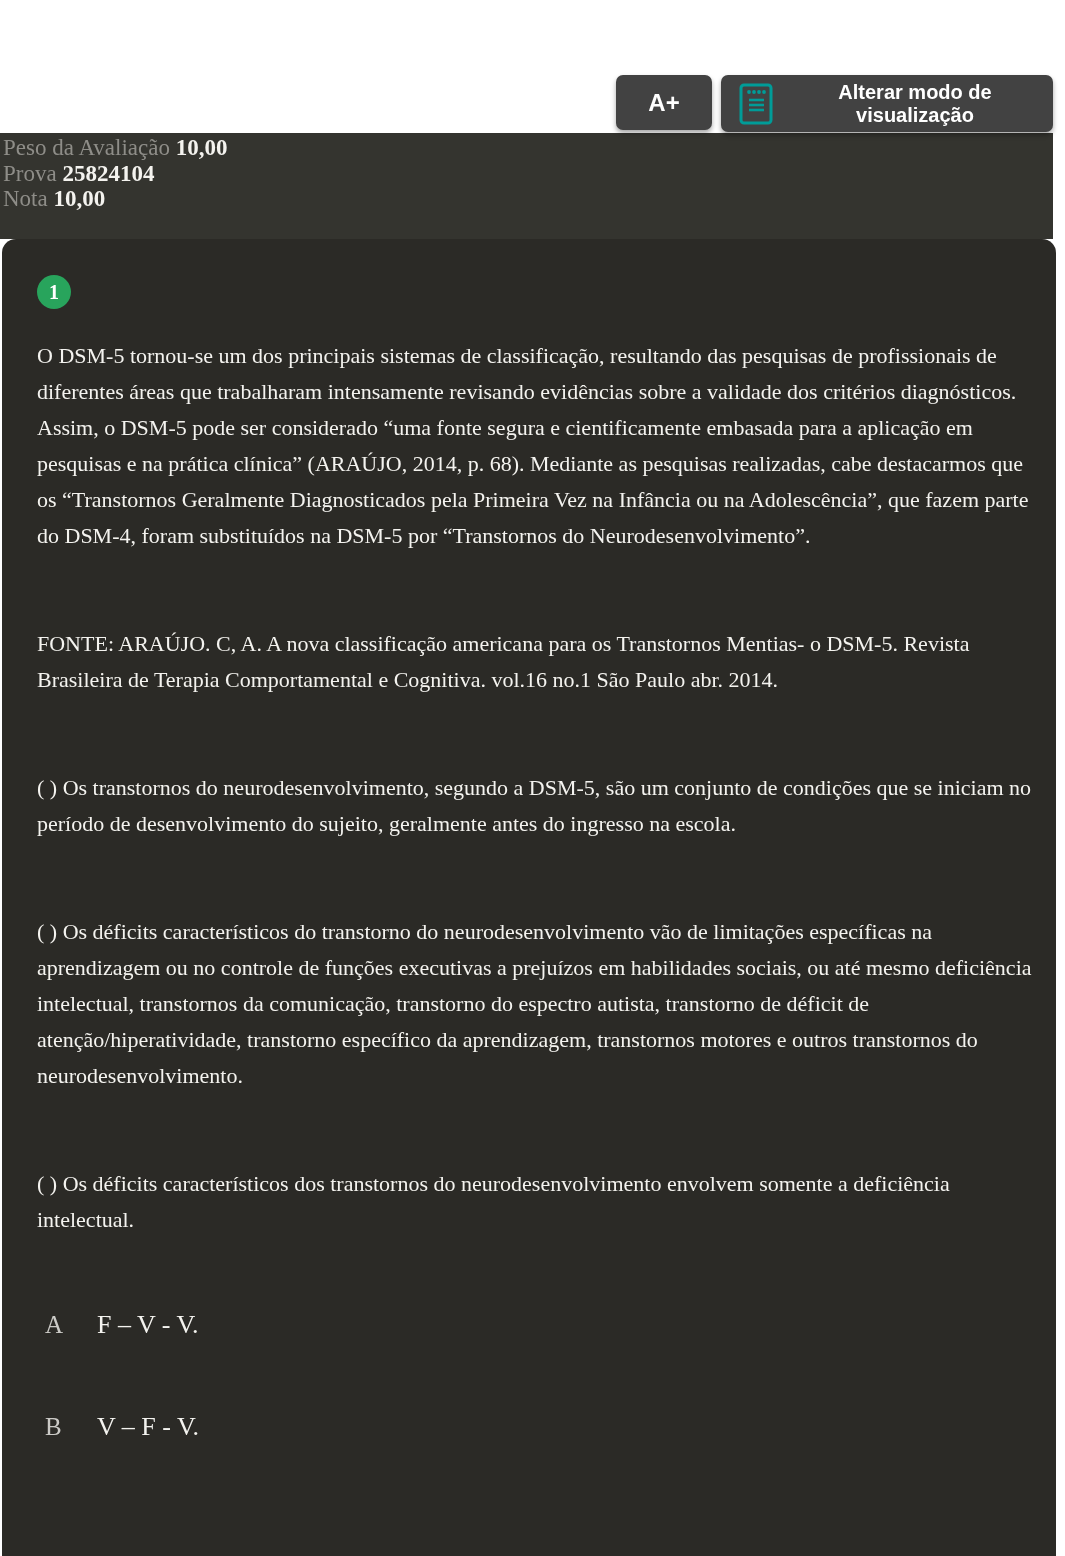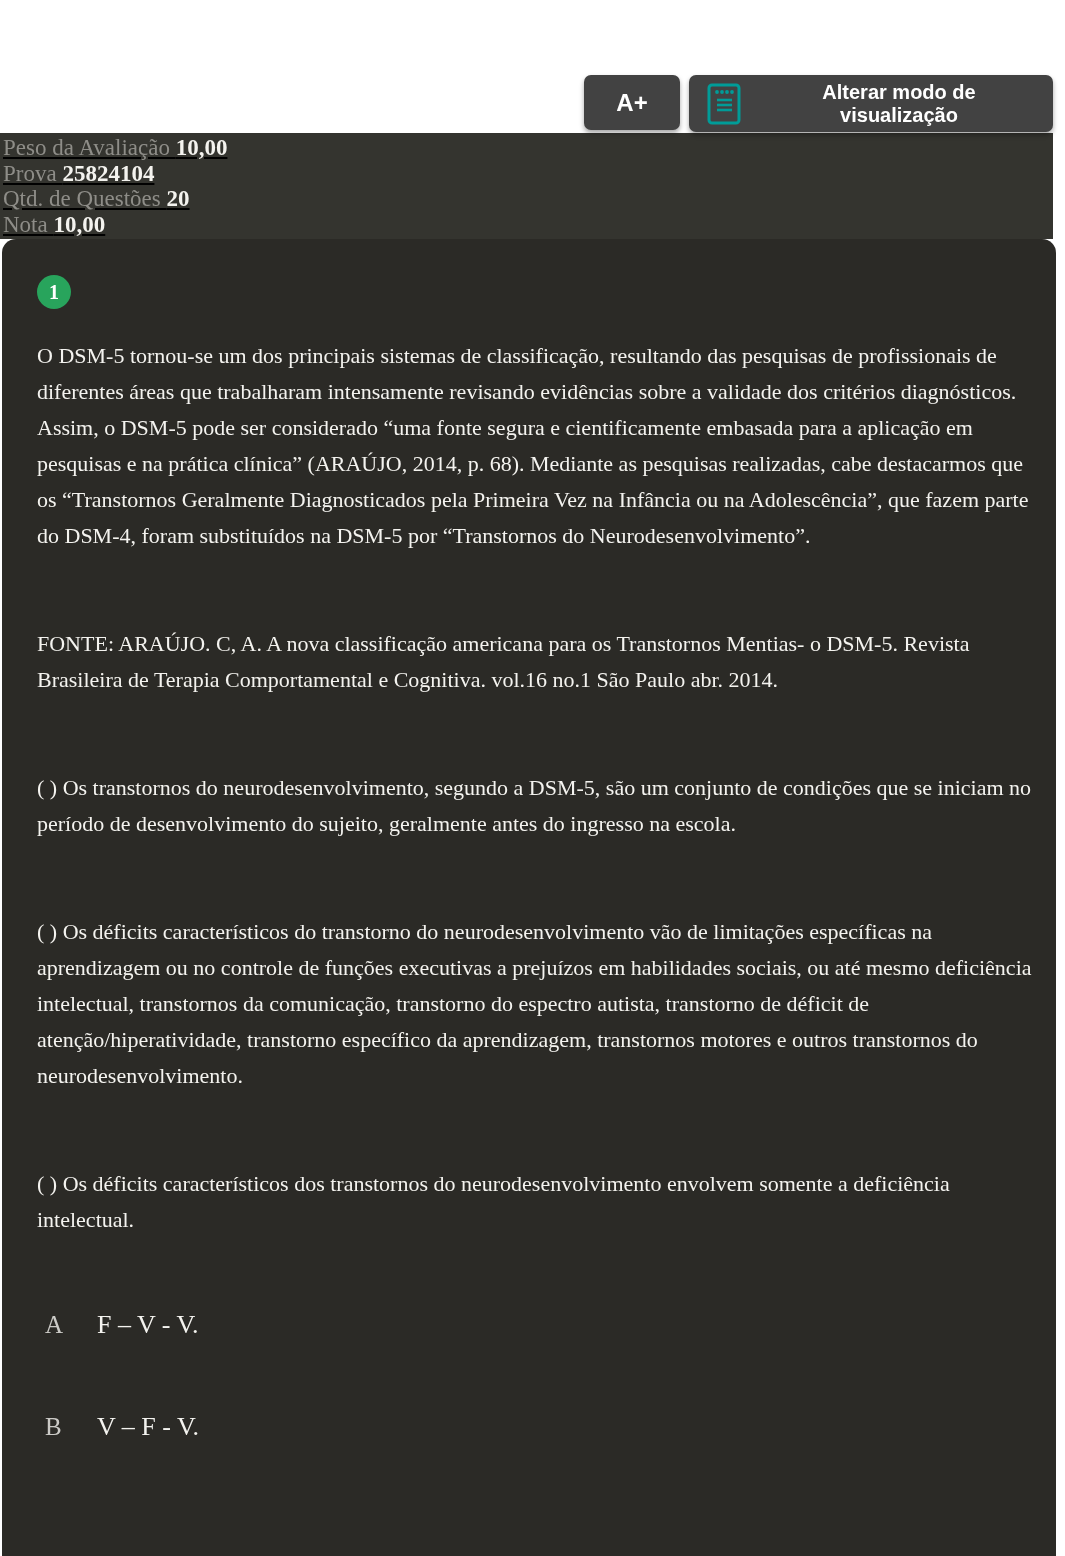--- a/index.html
+++ b/index.html
@@ -42,37 +42,36 @@
     display: flex;
     align-items: center;
     justify-content: center;
   }
   .btn-fontsize {
     width: 96px;
     height: 55px;
     font-size: 24px;
   }
   .btn-view {
-    width: 364px;
+    width: 332px;
     height: 57px;
     font-size: 20px;
     gap: 22px;
     padding: 0 18px;
   }
   .view-icon { display: inline-flex; }
   .view-icon svg { display: block; }
   
   .exam-info {
     margin-top: 2px;
     width: 1053px;
     height: 106px;
     background: var(--panel-bg);
     padding: 2px 0 0 3px;
     overflow: hidden;
-    text-decoration: underline;
   }
   .info-row {
     font-size: 23px;
     line-height: 25.5px;
     color: var(--label-gray);
   }
   .info-value {
     color: var(--text-light);
     font-weight: bold;
   }
@@ -142,21 +141,20 @@
         <line x1="10" y1="27" x2="25" y2="27" stroke="var(--accent-teal)" stroke-width="2.6"></line>
       </svg>
     </span>
     <span>Alterar modo de visualização</span>
   </button>
 </div>
 
 <div class="exam-info">
   <div class="info-row"><span>Peso da Avaliação </span><span class="info-value">10,00</span></div>
   <div class="info-row"><span>Prova </span><span class="info-value">25824104</span></div>
-  <div class="info-row"><span>Qtd. de Questões </span><span class="info-value">20</span></div>
   <div class="info-row"><span>Nota </span><span class="info-value">10,00</span></div>
 </div>
 
 <div class="question-card">
   <div class="q-badge">1</div>
 
   <div class="q-text">
     <p>O DSM-5 tornou-se um dos principais sistemas de classificação, resultando das pesquisas de profissionais de diferentes áreas que trabalharam intensamente revisando evidências sobre a validade dos critérios diagnósticos. Assim, o DSM-5 pode ser considerado “uma fonte segura e cientificamente embasada para a aplicação em pesquisas e na prática clínica” (ARAÚJO, 2014, p. 68). Mediante as pesquisas realizadas, cabe destacarmos que os “Transtornos Geralmente Diagnosticados pela Primeira Vez na Infância ou na Adolescência”, que fazem parte do DSM-4, foram substituídos na DSM-5 por “Transtornos do Neurodesenvolvimento”.</p>
     <p>FONTE: ARAÚJO. C, A. A nova classificação americana para os Transtornos Mentias- o DSM-5. Revista Brasileira de Terapia Comportamental e Cognitiva. vol.16 no.1 São Paulo abr. 2014.</p>
     <p>( ) Os transtornos do neurodesenvolvimento, segundo a DSM-5, são um conjunto de condições que se iniciam no período de desenvolvimento do sujeito, geralmente antes do ingresso na escola.</p>

